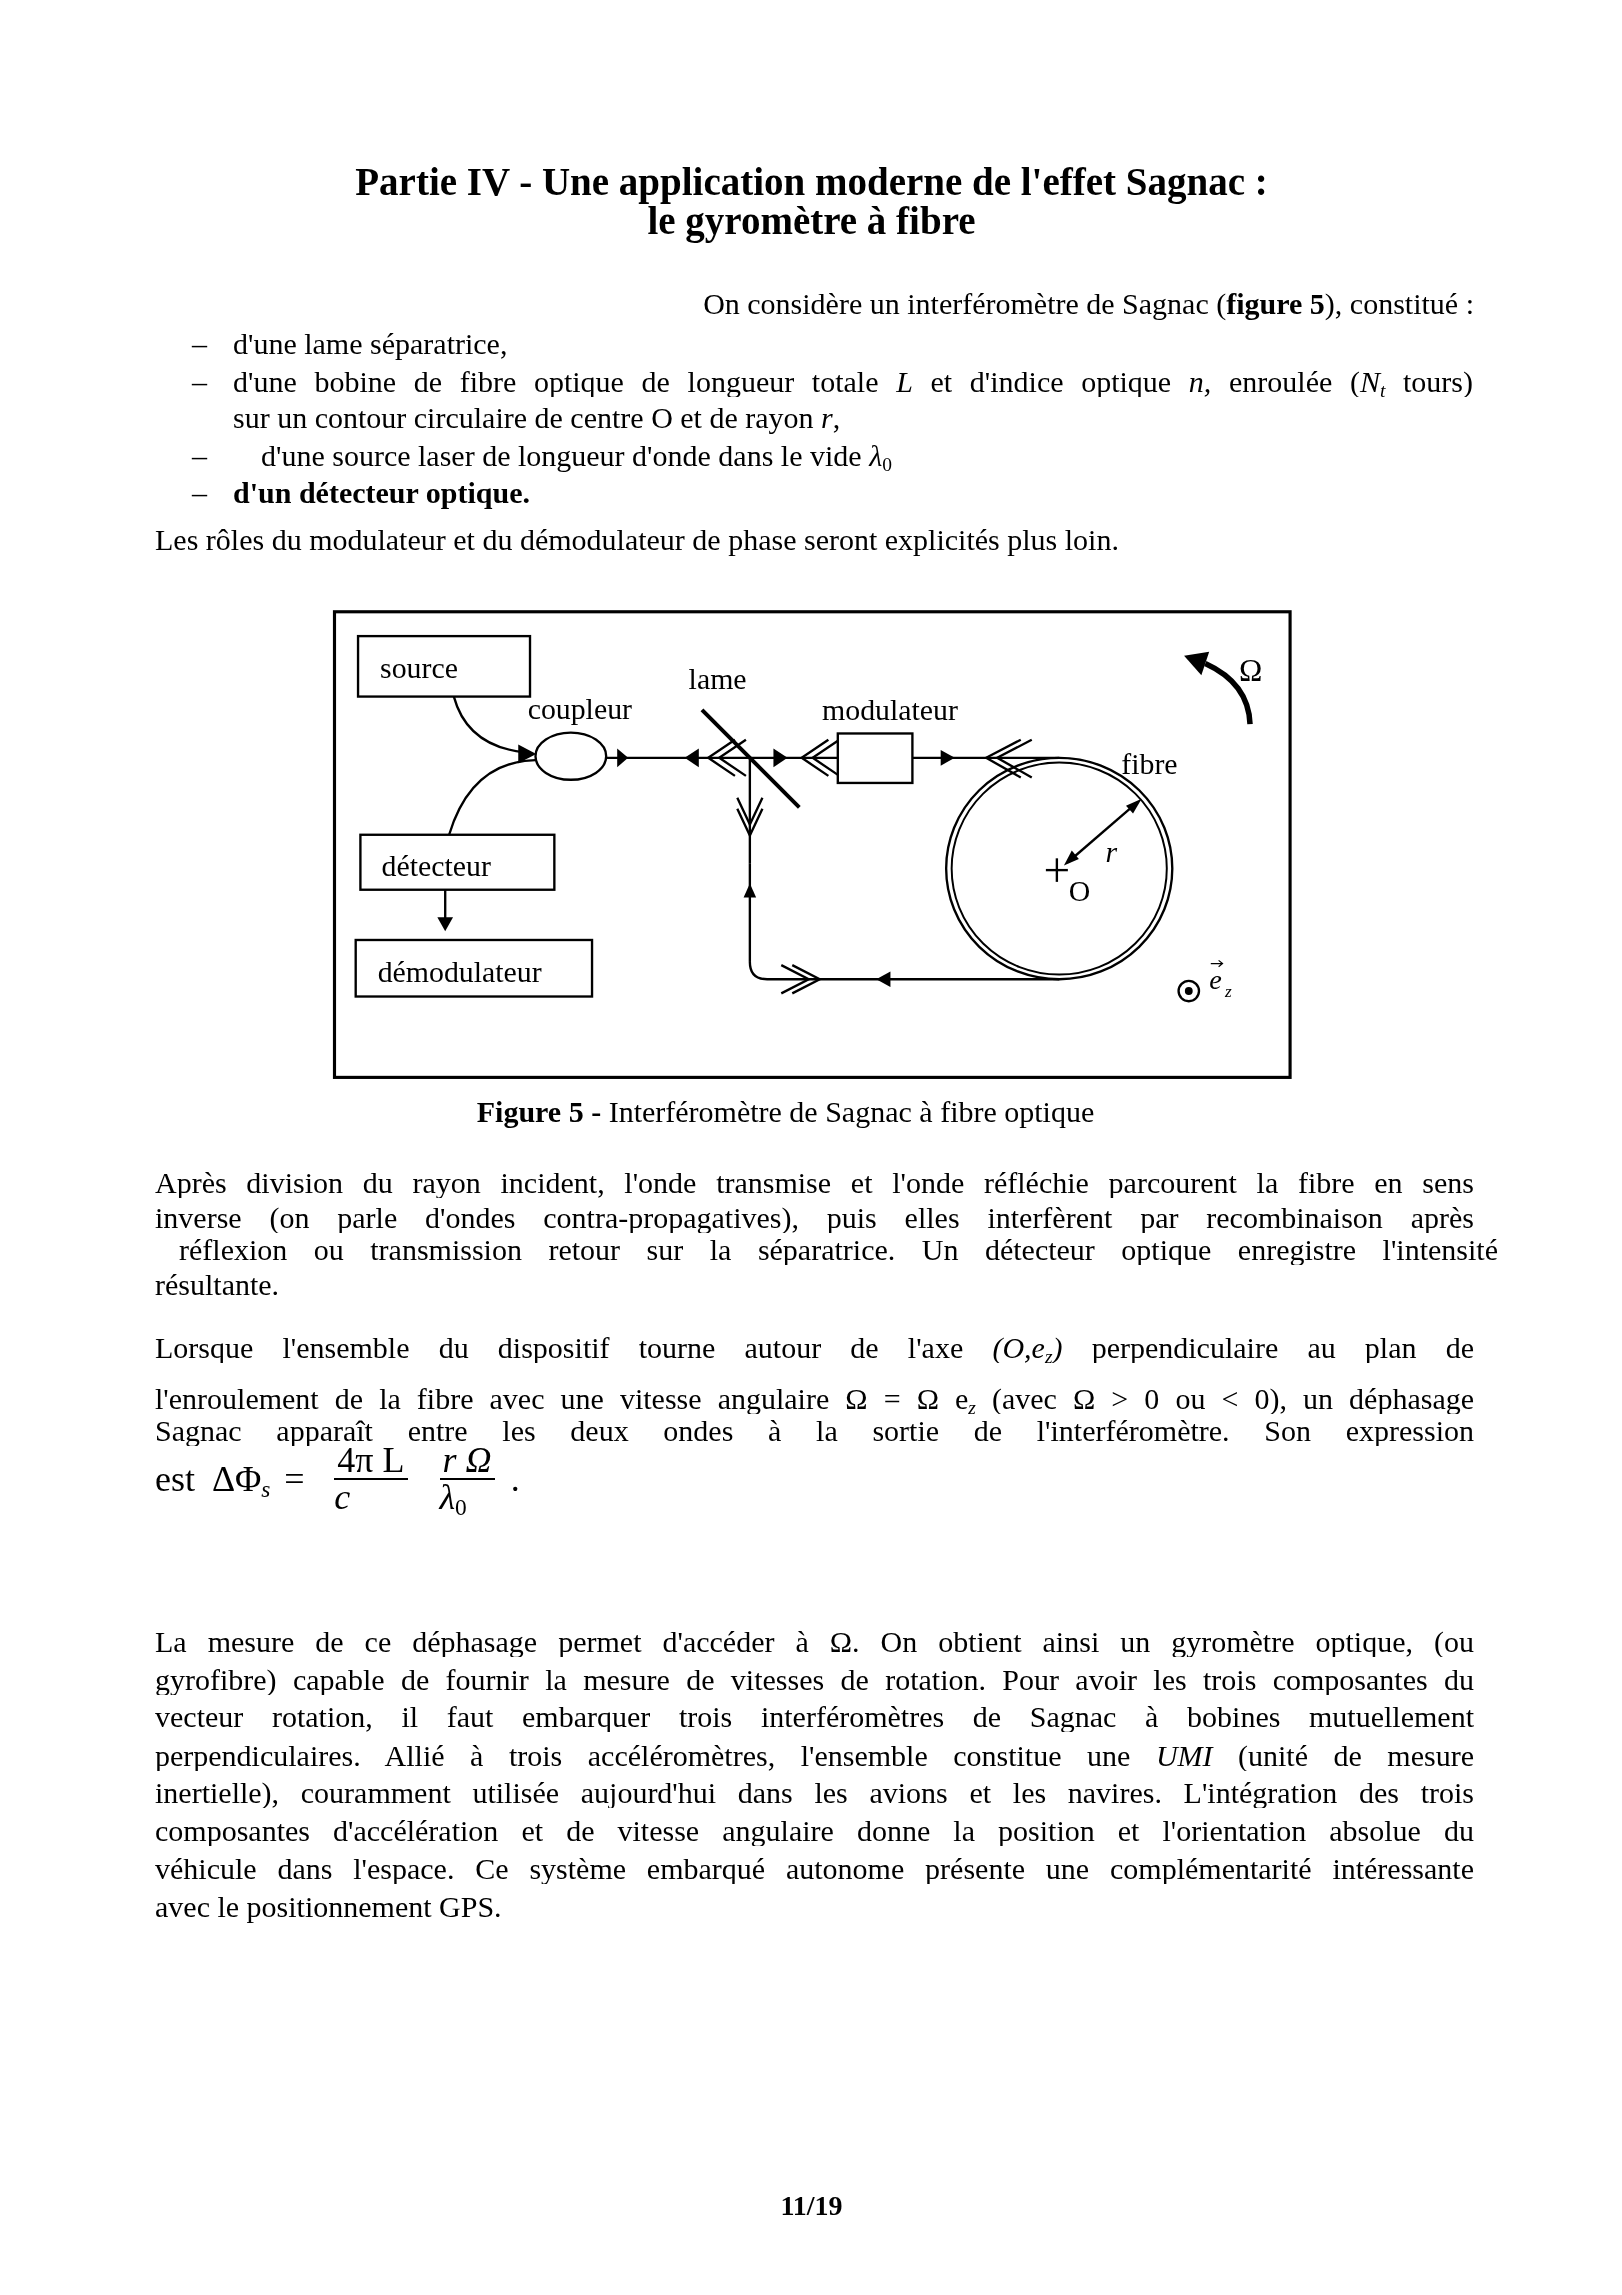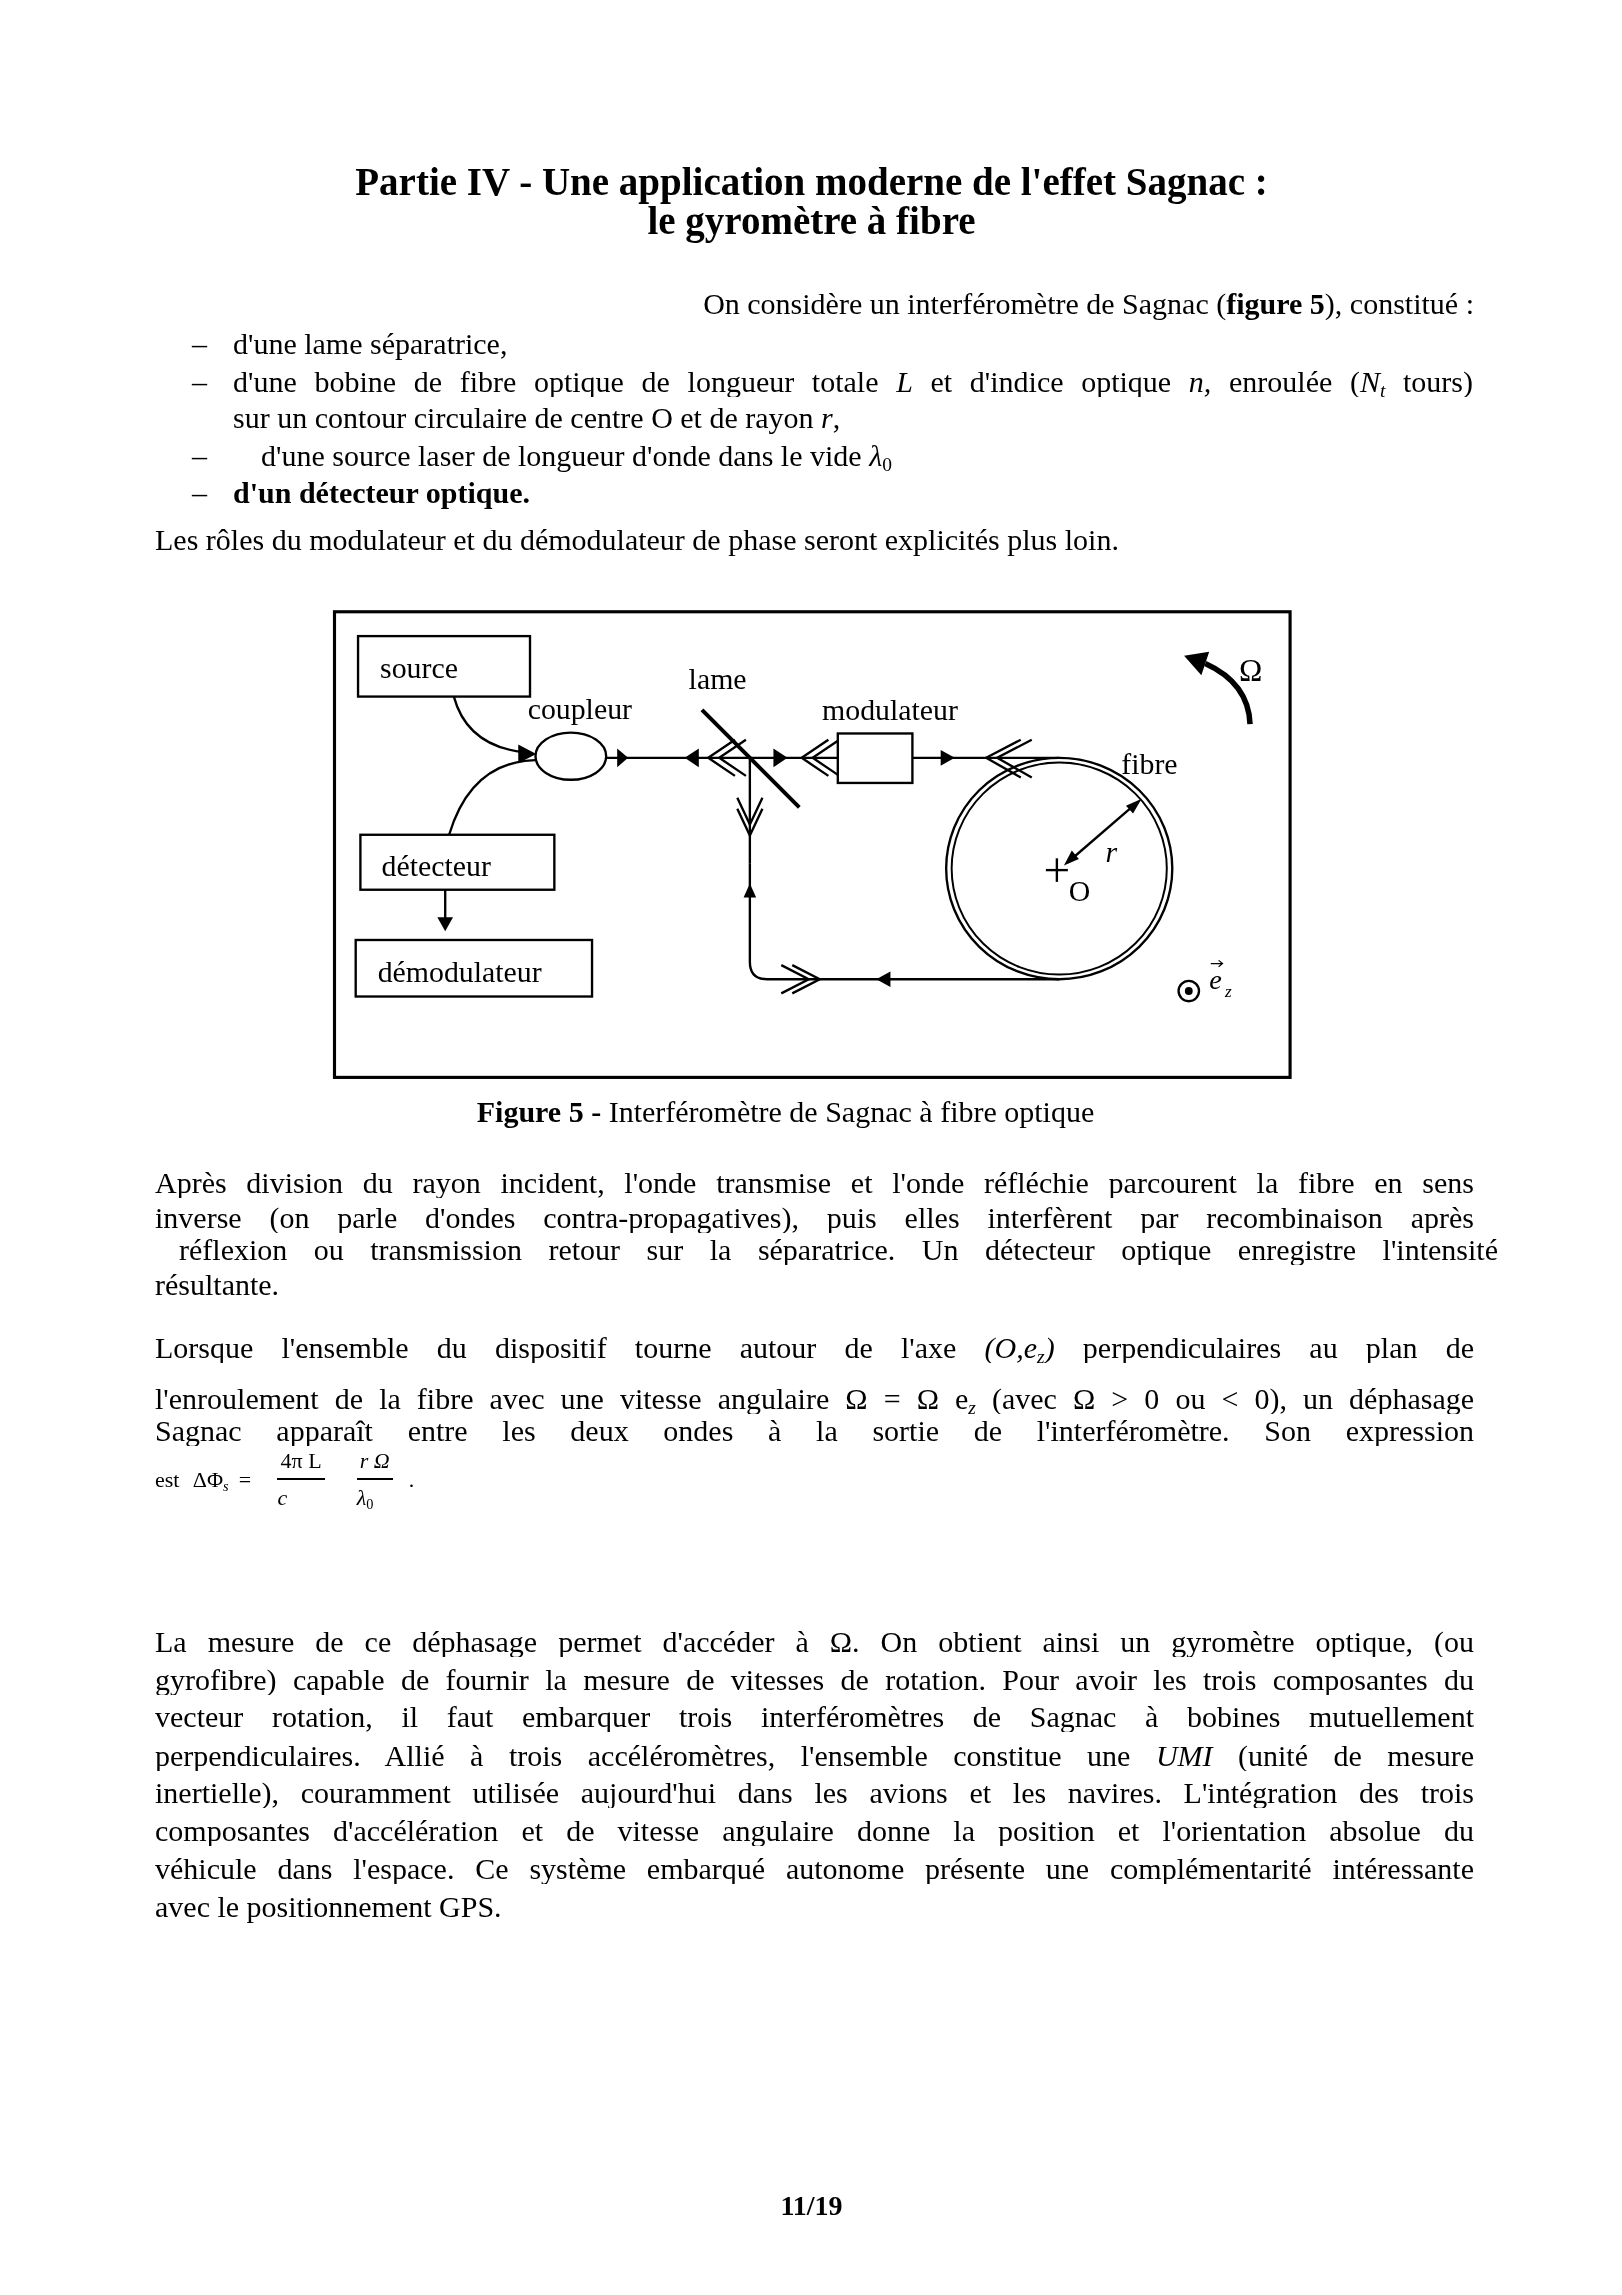--- a/index.html
+++ b/index.html
@@ -136,28 +136,28 @@
 <div class="caption" style="top:1096px;">
   <b>Figure 5 -</b><span> Interféromètre de Sagnac à fibre optique</span>
 </div>
 
 <div class="line just" style="top:1167px;">Après division du rayon incident, l'onde transmise et l'onde réfléchie parcourent la fibre en sens</div>
 <div class="line just" style="top:1202px;">inverse (on parle d'ondes contra-propagatives), puis elles interfèrent par recombinaison après</div>
 <div class="line just" style="top:1234px;margin-left:24px;">réflexion ou transmission retour sur la séparatrice. Un détecteur optique enregistre l'intensité</div>
 <div class="line" style="top:1269px;">résultante.</div>
 
 <div class="line just" style="top:1332px;">
-  <span>Lorsque l'ensemble du dispositif tourne autour de l'axe </span><i><span>(O,e</span><sub>z</sub><span>)</span></i><span> perpendiculaires au plan de</span>
+  <span>Lorsque l'ensemble du dispositif tourne autour de l'axe </span><i><span>(O,e</span><sub>z</sub><span>)</span></i><span> perpendiculaire au plan de</span>
 </div>
 <div class="line just" style="top:1383px;">
   <span>l'enroulement de la fibre avec une vitesse angulaire </span><span><span>Ω = Ω e</span><sub><i>z</i></sub></span><span> (avec Ω &gt; 0 ou &lt; 0), un déphasage</span>
 </div>
 <div class="line just" style="top:1415px;">Sagnac apparaît entre les deux ondes à la sortie de l'interféromètre. Son expression</div>
 
-<div style="position:absolute; left:155px; top:1443px; font-size:22px; line-height:35px; white-space:nowrap;">
+<div style="position:absolute; left:155px; top:1443px; font-size:36px; line-height:35px; white-space:nowrap;">
   <span style="vertical-align:middle;">est</span>
   <span style="vertical-align:middle; margin-left:7.9px;"><span>ΔΦ</span><sub><i>s</i></sub></span>
   <span style="vertical-align:middle; margin:0 4.7px;">=</span>
   <span class="frac"><span class="num">4π L</span><i class="den">c</i></span><span class="frac"><i class="num">r Ω</i><span class="den"><i>λ</i><sub>0</sub></span></span><span style="vertical-align:middle;">.</span>
 </div>
 
 <div class="line just" style="top:1626px;">La mesure de ce déphasage permet d'accéder à Ω. On obtient ainsi un gyromètre optique, (ou</div>
 <div class="line just" style="top:1664px;">gyrofibre) capable de fournir la mesure de vitesses de rotation. Pour avoir les trois composantes du</div>
 <div class="line just" style="top:1701px;">vecteur rotation, il faut embarquer trois interféromètres de Sagnac à bobines mutuellement</div>
 <div class="line just" style="top:1740px;">

